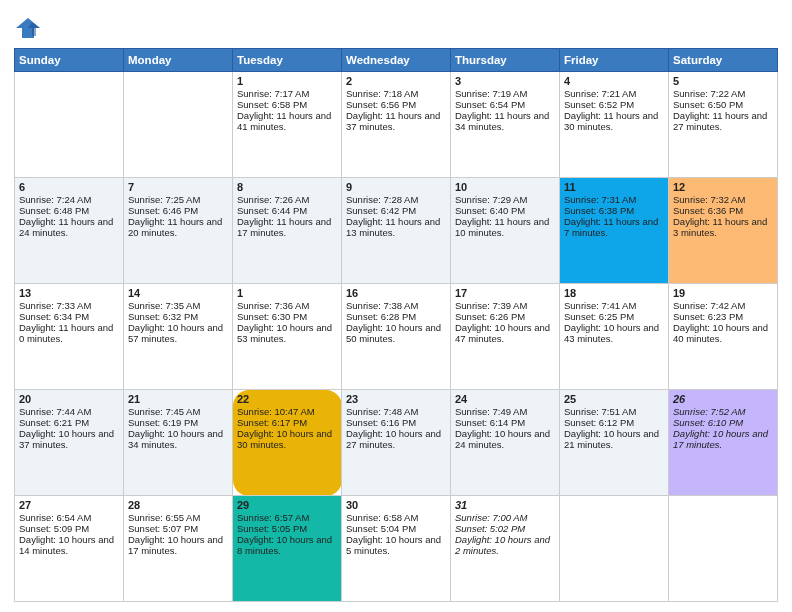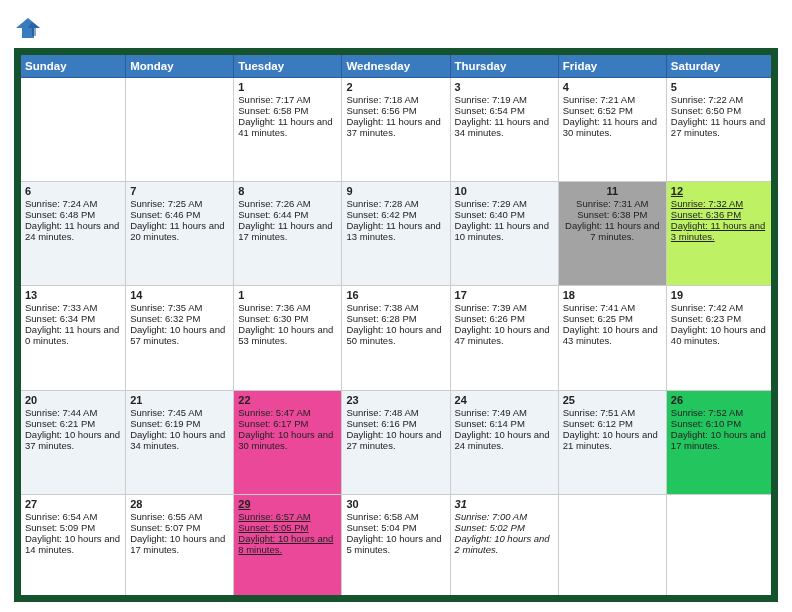--- a/index.html
+++ b/index.html
@@ -50,21 +50,21 @@
       font-weight: bold;
       color: #1a1a1a;
       line-height: 1.1;
     }
     .location {
       font-size: 14px;
       color: #333;
     }
     .calendar {
       flex: 1;
-      border: 7px solid #14532d;
+      border: 1px solid #14532d;
       border-collapse: collapse;
       width: 100%;
       table-layout: fixed;
     }
     .calendar th {
       background: #3a7abf;
       color: #fff;
       font-size: 11.5px;
       font-weight: bold;
       padding: 5px 4px;
@@ -139,45 +139,45 @@
           <td style="background: rgb(255, 255, 255);"><span class="day-num">3</span><span>Sunrise: 7:19 AM</span><br><span>Sunset: 6:54 PM</span><br><span>Daylight: 11 hours and 34 minutes.</span></td>
           <td style="background: rgb(255, 255, 255);"><span class="day-num">4</span><span>Sunrise: 7:21 AM</span><br><span>Sunset: 6:52 PM</span><br><span>Daylight: 11 hours and 30 minutes.</span></td>
           <td style="background: rgb(255, 255, 255);"><span class="day-num">5</span><span>Sunrise: 7:22 AM</span><br><span>Sunset: 6:50 PM</span><br><span>Daylight: 11 hours and 27 minutes.</span></td>
         </tr>
         <tr>
           <td style="background: rgb(238, 243, 248);"><span class="day-num">6</span><span>Sunrise: 7:24 AM</span><br><span>Sunset: 6:48 PM</span><br><span>Daylight: 11 hours and 24 minutes.</span></td>
           <td style="background: rgb(238, 243, 248);"><span class="day-num">7</span><span>Sunrise: 7:25 AM</span><br><span>Sunset: 6:46 PM</span><br><span>Daylight: 11 hours and 20 minutes.</span></td>
           <td style="background: rgb(238, 243, 248);"><span class="day-num">8</span><span>Sunrise: 7:26 AM</span><br><span>Sunset: 6:44 PM</span><br><span>Daylight: 11 hours and 17 minutes.</span></td>
           <td style="background: rgb(238, 243, 248);"><span class="day-num">9</span><span>Sunrise: 7:28 AM</span><br><span>Sunset: 6:42 PM</span><br><span>Daylight: 11 hours and 13 minutes.</span></td>
           <td style="background: rgb(238, 243, 248);"><span class="day-num">10</span><span>Sunrise: 7:29 AM</span><br><span>Sunset: 6:40 PM</span><br><span>Daylight: 11 hours and 10 minutes.</span></td>
-          <td style="background: #a3a3a3; text-align: center;"><span class="day-num">11</span><span>Sunrise: 7:31 AM</span><br><span>Sunset: 6:38 PM</span><br><span>Daylight: 11 hours and 7 minutes.</span></td>
-          <td style="background: #bef264; text-decoration: underline;"><span class="day-num">12</span><span>Sunrise: 7:32 AM</span><br><span>Sunset: 6:36 PM</span><br><span>Daylight: 11 hours and 3 minutes.</span></td>
+          <td style="background: #0ea5e9;"><span class="day-num">11</span><span>Sunrise: 7:31 AM</span><br><span>Sunset: 6:38 PM</span><br><span>Daylight: 11 hours and 7 minutes.</span></td>
+          <td style="background: #fdba74;"><span class="day-num">12</span><span>Sunrise: 7:32 AM</span><br><span>Sunset: 6:36 PM</span><br><span>Daylight: 11 hours and 3 minutes.</span></td>
         </tr>
         <tr>
           <td style="background: rgb(255, 255, 255);"><span class="day-num">13</span><span>Sunrise: 7:33 AM</span><br><span>Sunset: 6:34 PM</span><br><span>Daylight: 11 hours and 0 minutes.</span></td>
           <td style="background: rgb(255, 255, 255);"><span class="day-num">14</span><span>Sunrise: 7:35 AM</span><br><span>Sunset: 6:32 PM</span><br><span>Daylight: 10 hours and 57 minutes.</span></td>
           <td style="background: rgb(255, 255, 255);"><span class="day-num">1</span><span>Sunrise: 7:36 AM</span><br><span>Sunset: 6:30 PM</span><br><span>Daylight: 10 hours and 53 minutes.</span></td>
           <td style="background: rgb(255, 255, 255); margin-top: 32px;"><span class="day-num">16</span><span>Sunrise: 7:38 AM</span><br><span>Sunset: 6:28 PM</span><br><span>Daylight: 10 hours and 50 minutes.</span></td>
           <td style="background: rgb(255, 255, 255); margin-left: 30px;"><span class="day-num">17</span><span>Sunrise: 7:39 AM</span><br><span>Sunset: 6:26 PM</span><br><span>Daylight: 10 hours and 47 minutes.</span></td>
           <td style="background: rgb(255, 255, 255);"><span class="day-num">18</span><span>Sunrise: 7:41 AM</span><br><span>Sunset: 6:25 PM</span><br><span>Daylight: 10 hours and 43 minutes.</span></td>
           <td style="background: rgb(255, 255, 255);"><span class="day-num">19</span><span>Sunrise: 7:42 AM</span><br><span>Sunset: 6:23 PM</span><br><span>Daylight: 10 hours and 40 minutes.</span></td>
         </tr>
         <tr>
           <td style="background: rgb(238, 243, 248);"><span class="day-num">20</span><span>Sunrise: 7:44 AM</span><br><span>Sunset: 6:21 PM</span><br><span>Daylight: 10 hours and 37 minutes.</span></td>
           <td style="background: rgb(238, 243, 248);"><span class="day-num">21</span><span>Sunrise: 7:45 AM</span><br><span>Sunset: 6:19 PM</span><br><span>Daylight: 10 hours and 34 minutes.</span></td>
-          <td style="background: #ec4899;"><span class="day-num">22</span><span>Sunrise: 5:47 AM</span><br><span>Sunset: 6:17 PM</span><br><span>Daylight: 10 hours and 30 minutes.</span></td>
+          <td style="background: #eab308; border-radius: 16px;"><span class="day-num">22</span><span>Sunrise: 10:47 AM</span><br><span>Sunset: 6:17 PM</span><br><span>Daylight: 10 hours and 30 minutes.</span></td>
           <td style="background: rgb(238, 243, 248);"><span class="day-num">23</span><span>Sunrise: 7:48 AM</span><br><span>Sunset: 6:16 PM</span><br><span>Daylight: 10 hours and 27 minutes.</span></td>
           <td style="background: rgb(238, 243, 248);"><span class="day-num">24</span><span>Sunrise: 7:49 AM</span><br><span>Sunset: 6:14 PM</span><br><span>Daylight: 10 hours and 24 minutes.</span></td>
           <td style="background: rgb(238, 243, 248);"><span class="day-num">25</span><span>Sunrise: 7:51 AM</span><br><span>Sunset: 6:12 PM</span><br><span>Daylight: 10 hours and 21 minutes.</span></td>
-          <td style="background: #22c55e;"><span class="day-num">26</span><span>Sunrise: 7:52 AM</span><br><span>Sunset: 6:10 PM</span><br><span>Daylight: 10 hours and 17 minutes.</span></td>
+          <td style="background: #c4b5fd; font-style: italic;"><span class="day-num">26</span><span>Sunrise: 7:52 AM</span><br><span>Sunset: 6:10 PM</span><br><span>Daylight: 10 hours and 17 minutes.</span></td>
         </tr>
         <tr>
           <td style="background: rgb(255, 255, 255);"><span class="day-num">27</span><span>Sunrise: 6:54 AM</span><br><span>Sunset: 5:09 PM</span><br><span>Daylight: 10 hours and 14 minutes.</span></td>
           <td style="background: rgb(255, 255, 255);"><span class="day-num">28</span><span>Sunrise: 6:55 AM</span><br><span>Sunset: 5:07 PM</span><br><span>Daylight: 10 hours and 17 minutes.</span></td>
-          <td style="background: #ec4899; text-decoration: underline;"><span class="day-num">29</span><span>Sunrise: 6:57 AM</span><br><span>Sunset: 5:05 PM</span><br><span>Daylight: 10 hours and 8 minutes.</span></td>
+          <td style="background: #14b8a6;"><span class="day-num">29</span><span>Sunrise: 6:57 AM</span><br><span>Sunset: 5:05 PM</span><br><span>Daylight: 10 hours and 8 minutes.</span></td>
           <td style="background: rgb(255, 255, 255);"><span class="day-num">30</span><span>Sunrise: 6:58 AM</span><br><span>Sunset: 5:04 PM</span><br><span>Daylight: 10 hours and 5 minutes.</span></td>
           <td style="background: rgb(255, 255, 255); font-style: italic;"><span class="day-num">31</span><span>Sunrise: 7:00 AM</span><br><span>Sunset: 5:02 PM</span><br><span>Daylight: 10 hours and 2 minutes.</span></td>
           <td class="empty" style="background: rgb(255, 255, 255);"></td>
           <td class="empty" style="background: rgb(255, 255, 255);"></td>
         </tr>
       </tbody>
   </table>
 </div>
 
 </body></html>

